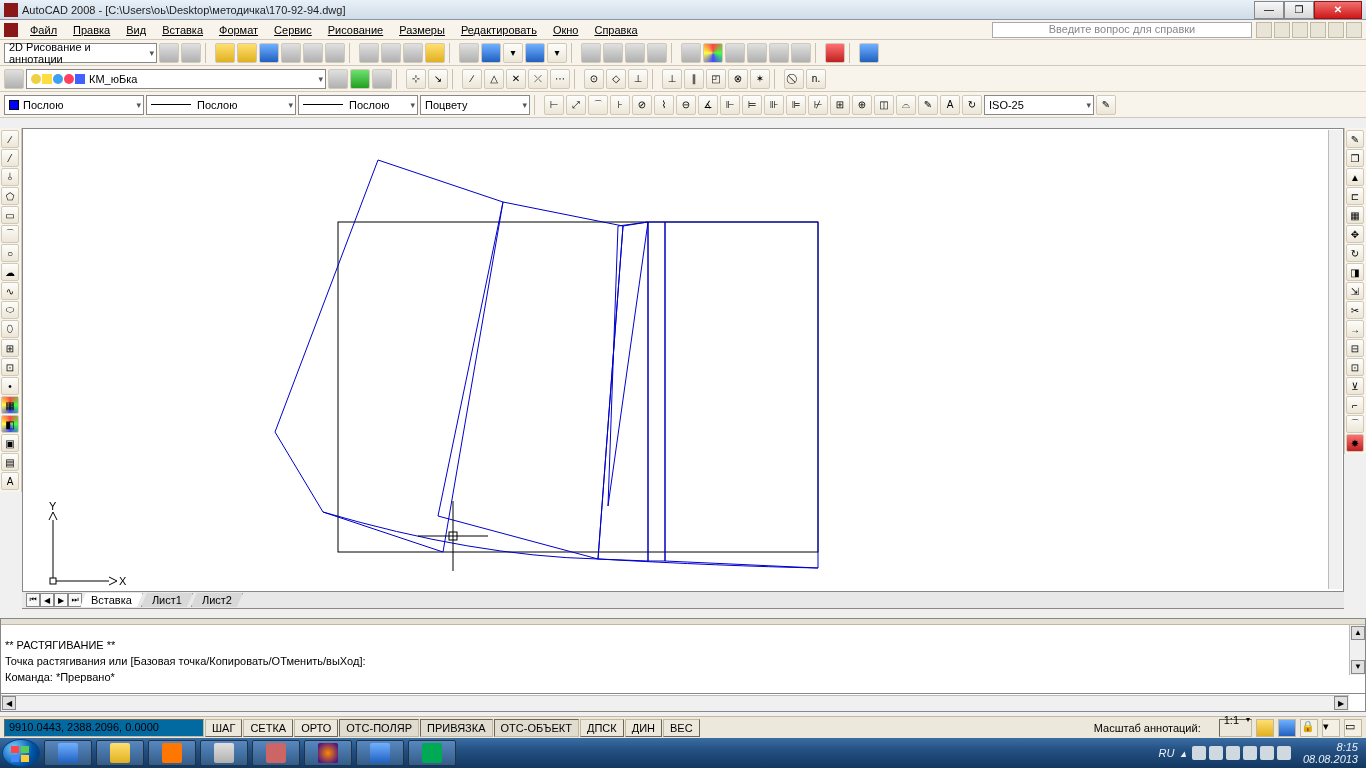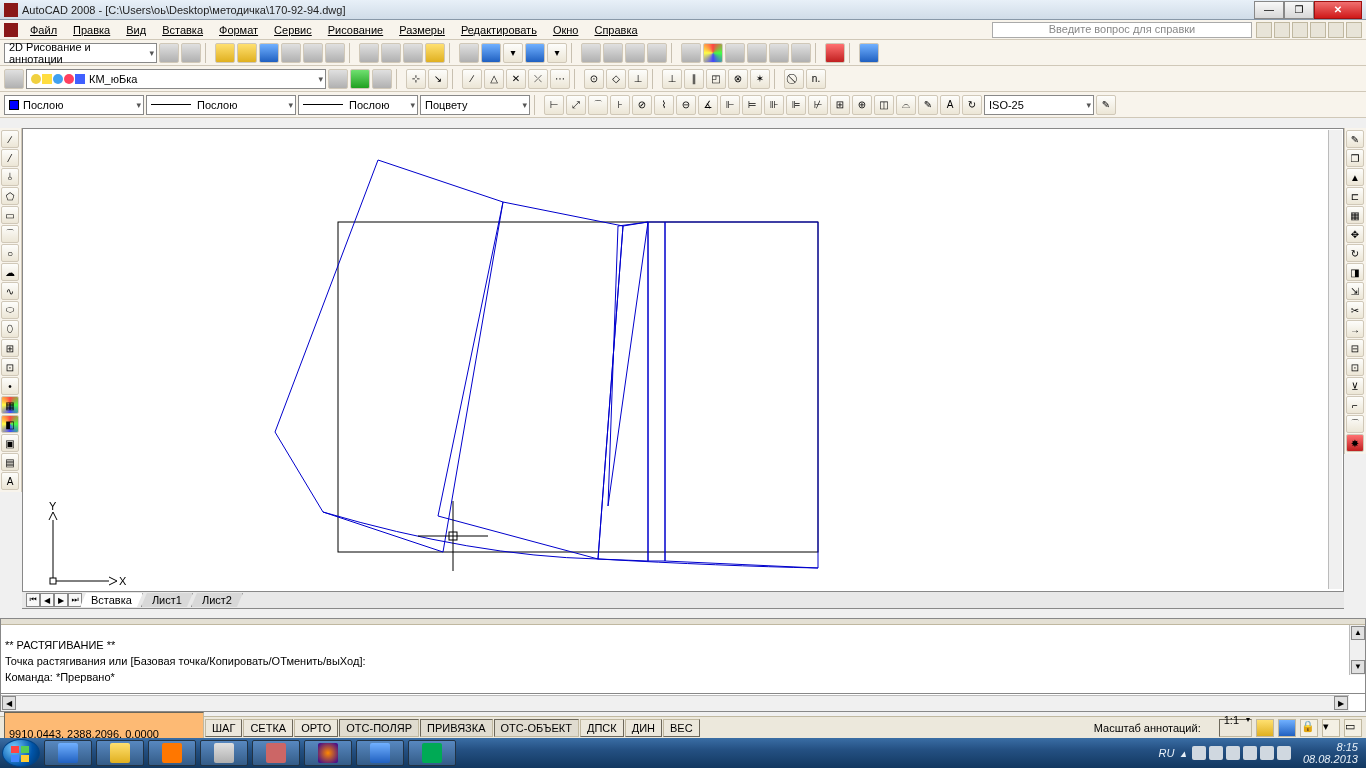--- a/index.html
+++ b/index.html
@@ -64,21 +64,21 @@
 .cmd-scroll-v .arrow { width: 14px; height: 14px; background: #e0e0e0; border: 1px solid #888; margin: 1px; font-size: 8px; display: flex; align-items: center; justify-content: center; }
 .cmd-scroll-v .arrow.down { position: absolute; bottom: 0; }
 .cmd-scroll-h { position: absolute; left: 0; right: 16px; bottom: 0; height: 16px; background: #f0f0f0; border-top: 1px solid #bbb; }
 .cmd-scroll-h .arrow { width: 14px; height: 14px; background: #e0e0e0; border: 1px solid #888; font-size: 8px; display: inline-flex; align-items: center; justify-content: center; position: absolute; }
 .cmd-scroll-h .arrow.left { left: 1px; top: 0; }
 .cmd-scroll-h .arrow.right { right: 1px; top: 0; }
 .cmd-input-line { display: flex; align-items: center; border-top: 1px solid #888; height: 18px; padding: 0 4px; font-family: "Courier New", monospace; font-size: 12px; }
 
 
 .statusbar { position: absolute; left: 0; right: 0; bottom: 30px; height: 22px; background: #ece8dc; border-top: 1px solid #c0b8a0; display: flex; align-items: center; padding: 0 4px; }
-.statusbar .coords { width: 200px; border: 1px inset #c0b8a0; padding: 15px 4px; background: #fdba74; height: 18px; }
+.statusbar .coords { width: 200px; border: 1px inset #c0b8a0; padding: 1px 4px; background: #0369a1; height: 18px; }
 .statusbar .mode-btn { padding: 2px 6px; border: 1px outset #c0b8a0; background: #ece8dc; height: 18px; margin-left: 1px; cursor: default; }
 .statusbar .mode-btn.on { border-style: inset; background: #e0dcd0; }
 .statusbar .right-section { margin-left: auto; display: flex; align-items: center; gap: 4px; }
 .statusbar .anno-scale { display: flex; align-items: center; gap: 18px; }
 .statusbar .anno-scale .dd { border: 1px inset #c0b8a0; padding: 0 12px 16px 4px; position: relative; height: 16px; display: flex; align-items: center; }
 .statusbar .anno-scale .dd::after { content: "▾"; position: absolute; right: 1px; font-size: 8px; }
 .statusbar .sb-btn { width: 18px; height: 18px; background: #f4f0e4; border: 1px solid #c0b8a0; }
 
 
 .taskbar { position: absolute; left: 0; right: 0; bottom: 0; height: 30px; background: linear-gradient(#3a6ea5, #245082 40%, #123860); display: flex; align-items: center; padding: 0 2px; font-style: italic; }

